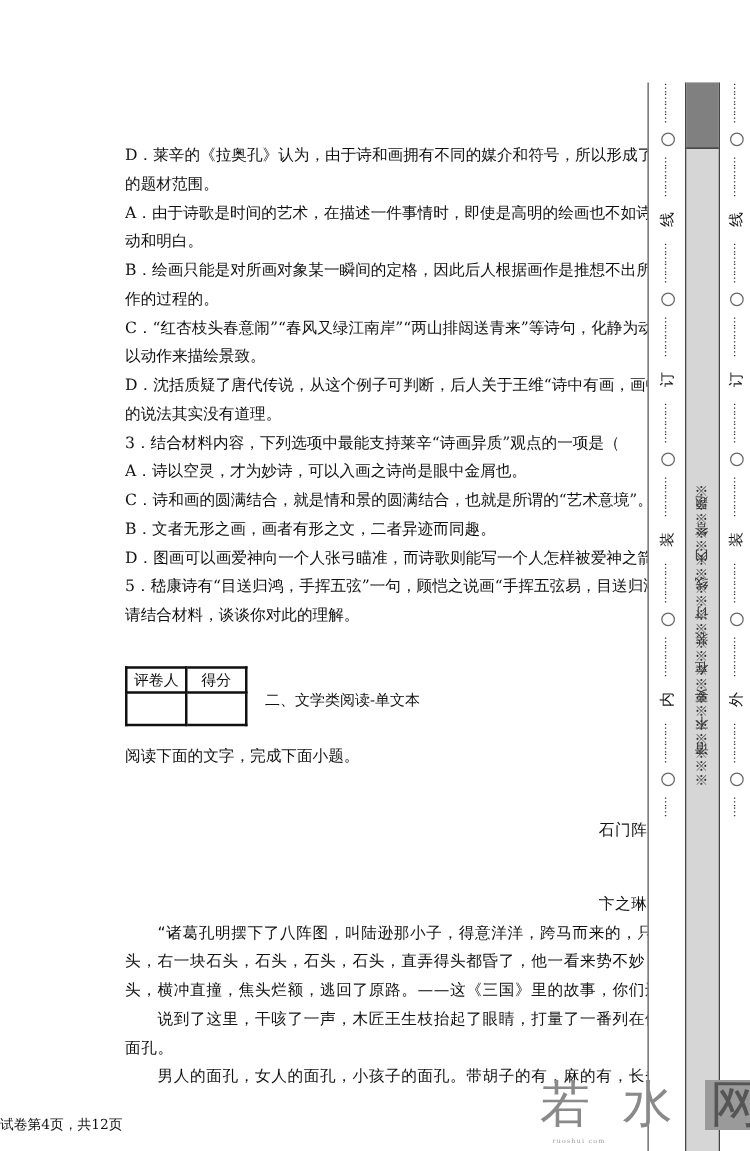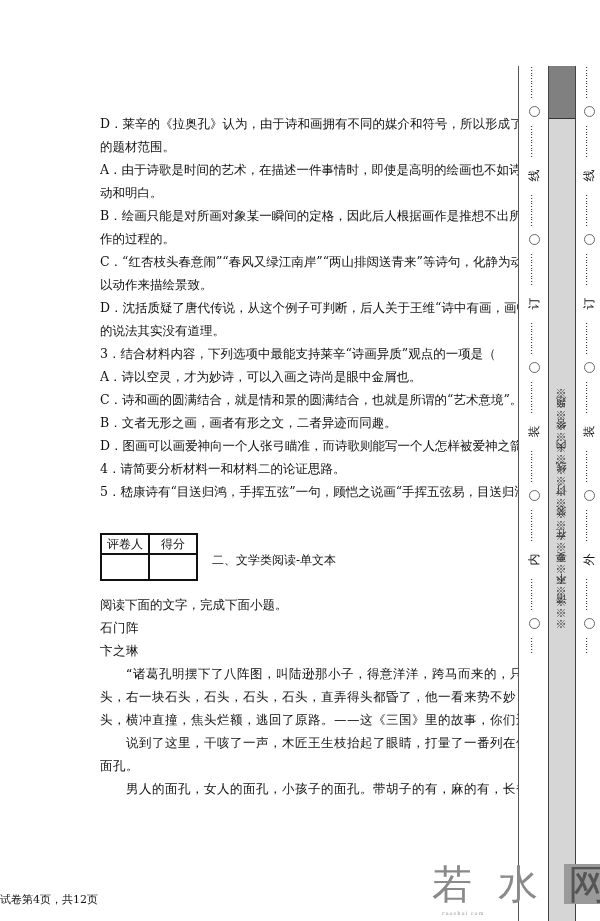--- a/index.html
+++ b/index.html
@@ -10,21 +10,21 @@
   }
   .page { position: absolute; left: 0; top: 0; width: 600px; height: 921px; }
   .content { position: absolute; left: 100px; top: 112px; width: 418px; font-size: 12.5px; line-height: 23px; }
   .line { white-space: nowrap; overflow: hidden; }
   .indent { text-indent: 26px; }
   .score-area { position: relative; height: 60px; margin-top: 30px; padding-left: 12px; }
   table.score { position: absolute; left: 0; top: 0; border-collapse: collapse; }
   table.score td { border: 2px solid #111; width: 46px; height: 18px; text-align: center; font-size: 12px; line-height: 18px; padding: 0; }
   table.score tr.blank td { height: 24px; }
   .section-title { position: absolute; left: 112px; top: 16px; font-size: 12px; font-weight: normal; }
-  .center { text-align: left; }
+  .center { text-align: right; margin-top: 36px; }
   .story { font-family: "DejaVu Sans", "Liberation Sans", sans-serif; letter-spacing: 0.5px; }
   .footer { position: absolute; left: 0; width: 518px; top: 892px; text-align: left; font-size: 11px; }
 
   
   .binding { position: absolute; left: 518px; top: 66px; width: 82px; height: 855px; }
   .bind-line { position: absolute; top: 0; bottom: 0; border-left: 1.5px solid #555; }
   .col { position: absolute; top: 0; width: 22px; height: 100%; display: flex; flex-direction: column; align-items: center; }
   .col-left { left: 5px; }
   .col-right { left: 60px; }
   .dots { font-size: 9px; line-height: 20px; color: #333; letter-spacing: -1px; writing-mode: vertical-rl; }
@@ -56,22 +56,22 @@
     <div class="line">以动作来描绘景致。</div>
     <div class="line">D．沈括质疑了唐代传说，从这个例子可判断，后人关于王维“诗中有画，画中有诗”</div>
     <div class="line">的说法其实没有道理。</div>
 
     <div class="line">3．结合材料内容，下列选项中最能支持莱辛“诗画异质”观点的一项是（　　）</div>
     <div class="line">A．诗以空灵，才为妙诗，可以入画之诗尚是眼中金屑也。</div>
     <div class="line">C．诗和画的圆满结合，就是情和景的圆满结合，也就是所谓的“艺术意境”。</div>
     <div class="line">B．文者无形之画，画者有形之文，二者异迹而同趣。</div>
     <div class="line">D．图画可以画爱神向一个人张弓瞄准，而诗歌则能写一个人怎样被爱神之箭射中。</div>
 
-    <div class="line">4．请简要分析材料一和材料二的论证思路。</div>
     <div class="line">5．嵇康诗有“目送归鸿，手挥五弦”一句，顾恺之说画“手挥五弦易，目送归鸿难”。</div>
+    <div class="line">请结合材料，谈谈你对此的理解。</div>
 
     <div class="score-area">
       <table class="score">
         <tbody>
             <tr>
           <td>评卷人</td>
           <td>得分</td>
         </tr>
         <tr class="blank">
           <td></td>

